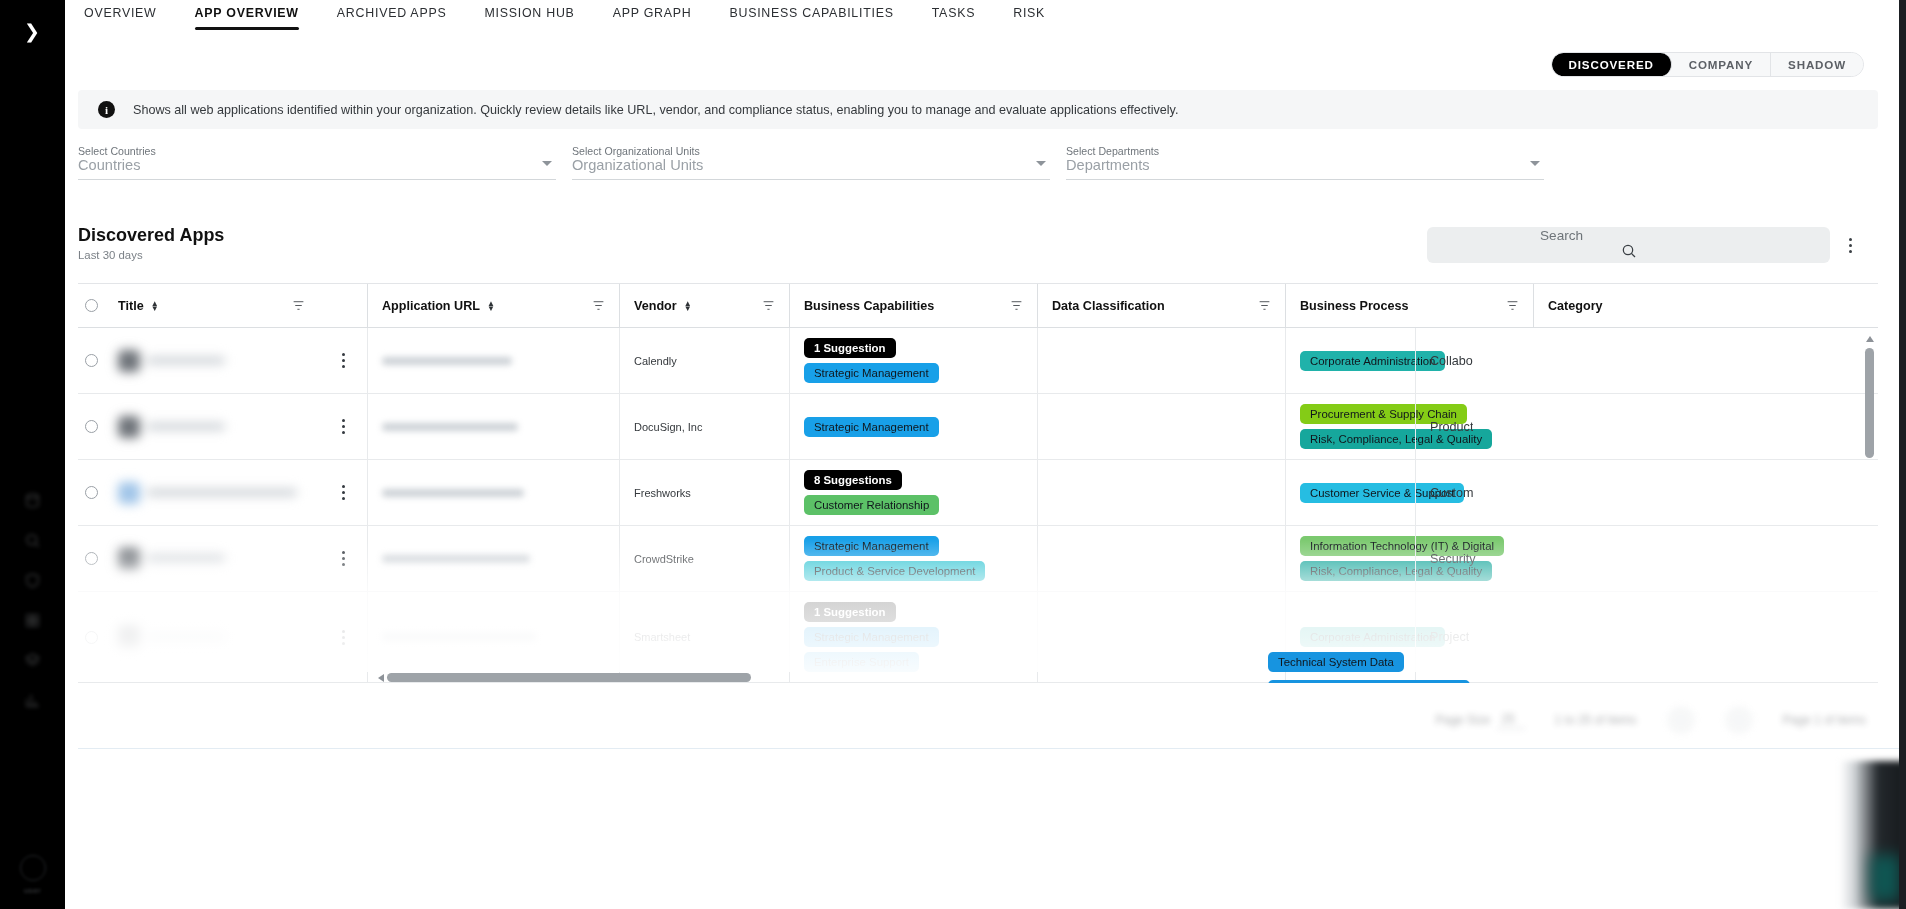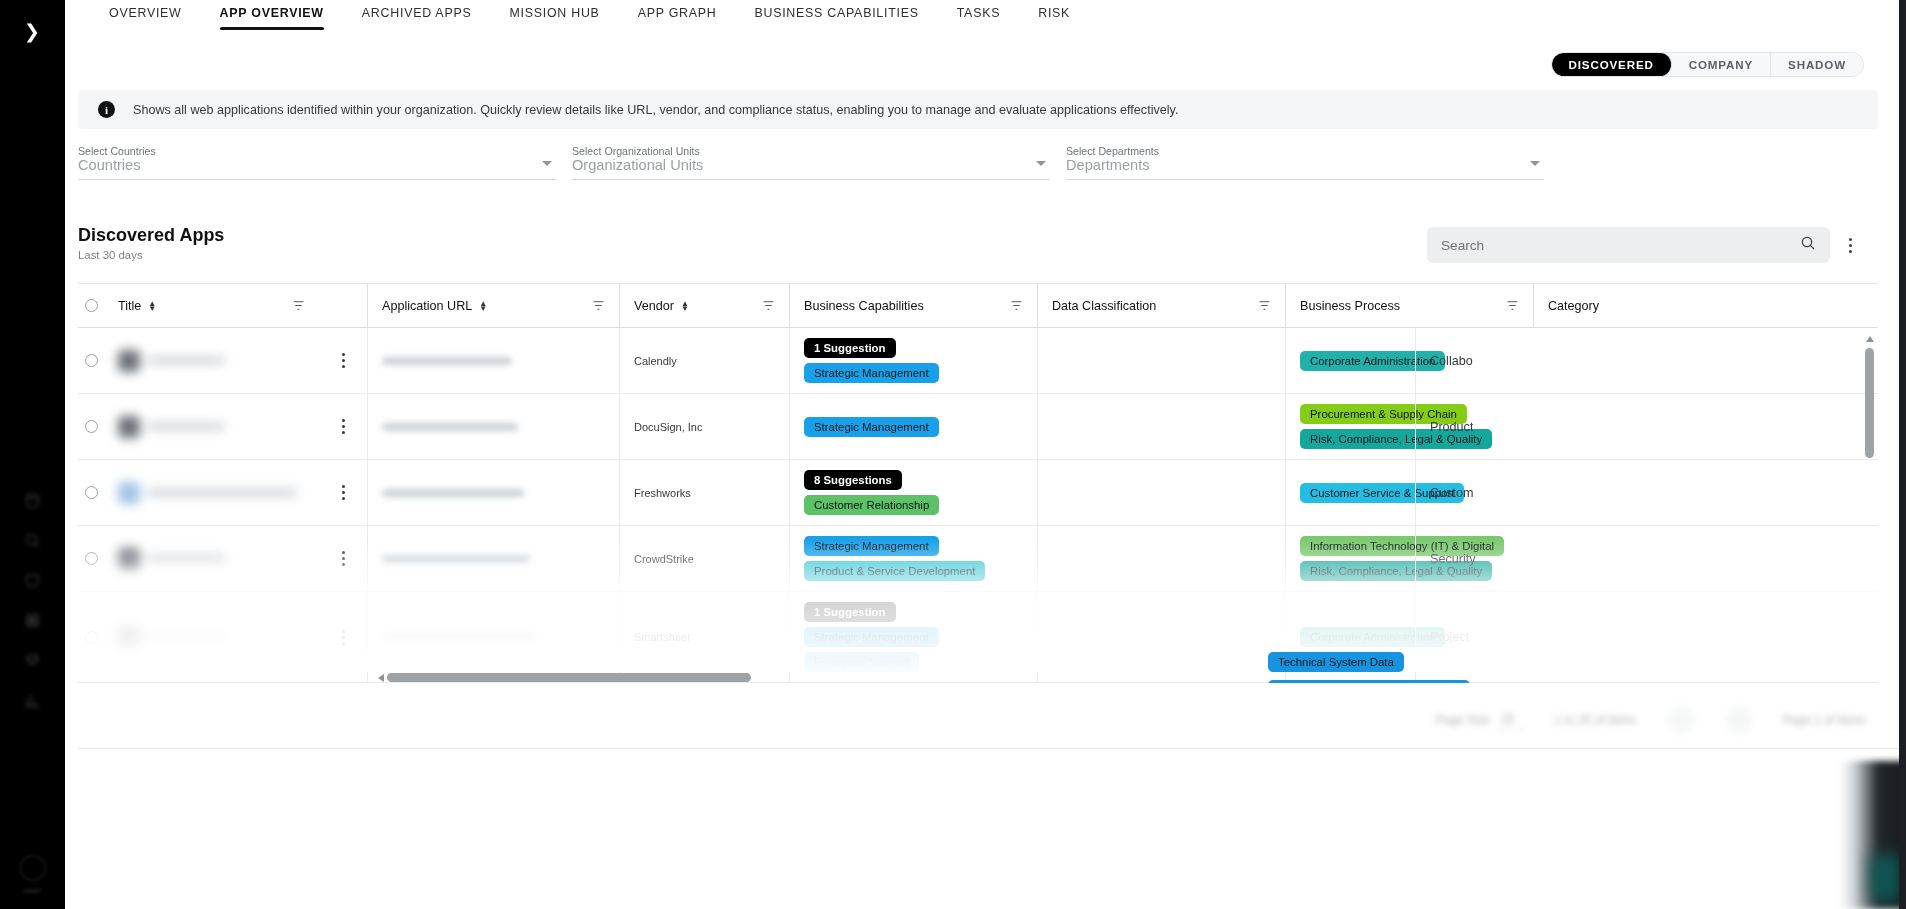--- a/index.html
+++ b/index.html
@@ -35,21 +35,21 @@
   .rail-bottom-label {
     margin-top:5px; font-size:8px; color:#55595e; letter-spacing:.4px;
     filter:blur(1.8px); opacity:.8;
   }
 
   
   .content { position:absolute; left:65px; top:0; width:1841px; height:909px; background:#fff; }
 
   
   .tabs {
-    position:relative; height:34px; padding-left:25px; display:flex; align-items:flex-start;
+    position:relative; height:34px; display:flex; align-items:flex-start;
     gap:0px;
   }
   .tab {
     font-size:12.4px; letter-spacing:.75px; color:#2c2f33; font-weight:500;
     padding:6px 19px 10px 19px; position:relative; white-space:nowrap;
   }
   .tab.active { font-weight:700; color:#111; }
   .tab.active::after {
     content:""; position:absolute; left:19px; right:19px; bottom:0;
     height:3px; background:#111; border-radius:2px;
@@ -95,41 +95,42 @@
   }
 
   
   .sec-title { position:absolute; left:13px; top:225px; font-size:18px; font-weight:700; color:#111; }
   .sec-sub { position:absolute; left:13px; top:249px; font-size:11.4px; color:#7b8187; }
 
   .search-box {
     position:absolute; right:76px; top:227px; width:403px; height:36px;
     background:#eceeef; border-radius:6px; display:flex; align-items:center;
     padding:0 14px;
+    flex-direction:column;
   }
   .search-box input {
     border:none; outline:none; background:transparent; flex:1;
     font-size:13.6px; color:#3a3f44; font-family:"Liberation Sans", sans-serif;
   }
   .search-box input::placeholder { color:#6e7479; }
   .search-ic svg { width:16px; height:16px; stroke:#3a3f44; fill:none; stroke-width:1.9; }
   .kebab-top {
     position:absolute; right:46px; top:232px; width:20px; height:26px;
     display:flex; flex-direction:column; align-items:center; justify-content:center; gap:3px;
   }
   .kebab-top i { width:3px; height:3px; background:#3b4045; border-radius:50%; display:block; }
 
   
   .table-wrap {
     position:absolute; left:13px; top:283px; width:1800px; height:400px;
     border-top:1px solid #e3e5e8; overflow:hidden; background:#fff;
   }
   .thead { display:flex; height:44px; align-items:center; border-bottom:1px solid #dcdfe2; }
   .th {
-    display:flex; align-items:center; height:44px; font-size:12.6px; font-weight:400;
+    display:flex; align-items:center; height:44px; font-size:12.6px; font-weight:700;
     color:#111; position:relative; flex:0 0 auto; padding-left:14px;
   }
   .th .sort { margin-left:7px; display:inline-flex; flex-direction:column; line-height:5px; color:#2e3236; }
   .th .sort span { font-size:8px; }
   .th .fil { position:absolute; right:14px; top:15px; }
   .fil svg { width:13px; height:13px; stroke:#3b4045; stroke-width:1.6; }
   .th.sep { border-left:1px solid #dcdfe2; }
 
   .c-check { width:26px; padding-left:0; justify-content:center; }
   .c-title { width:215px; }

